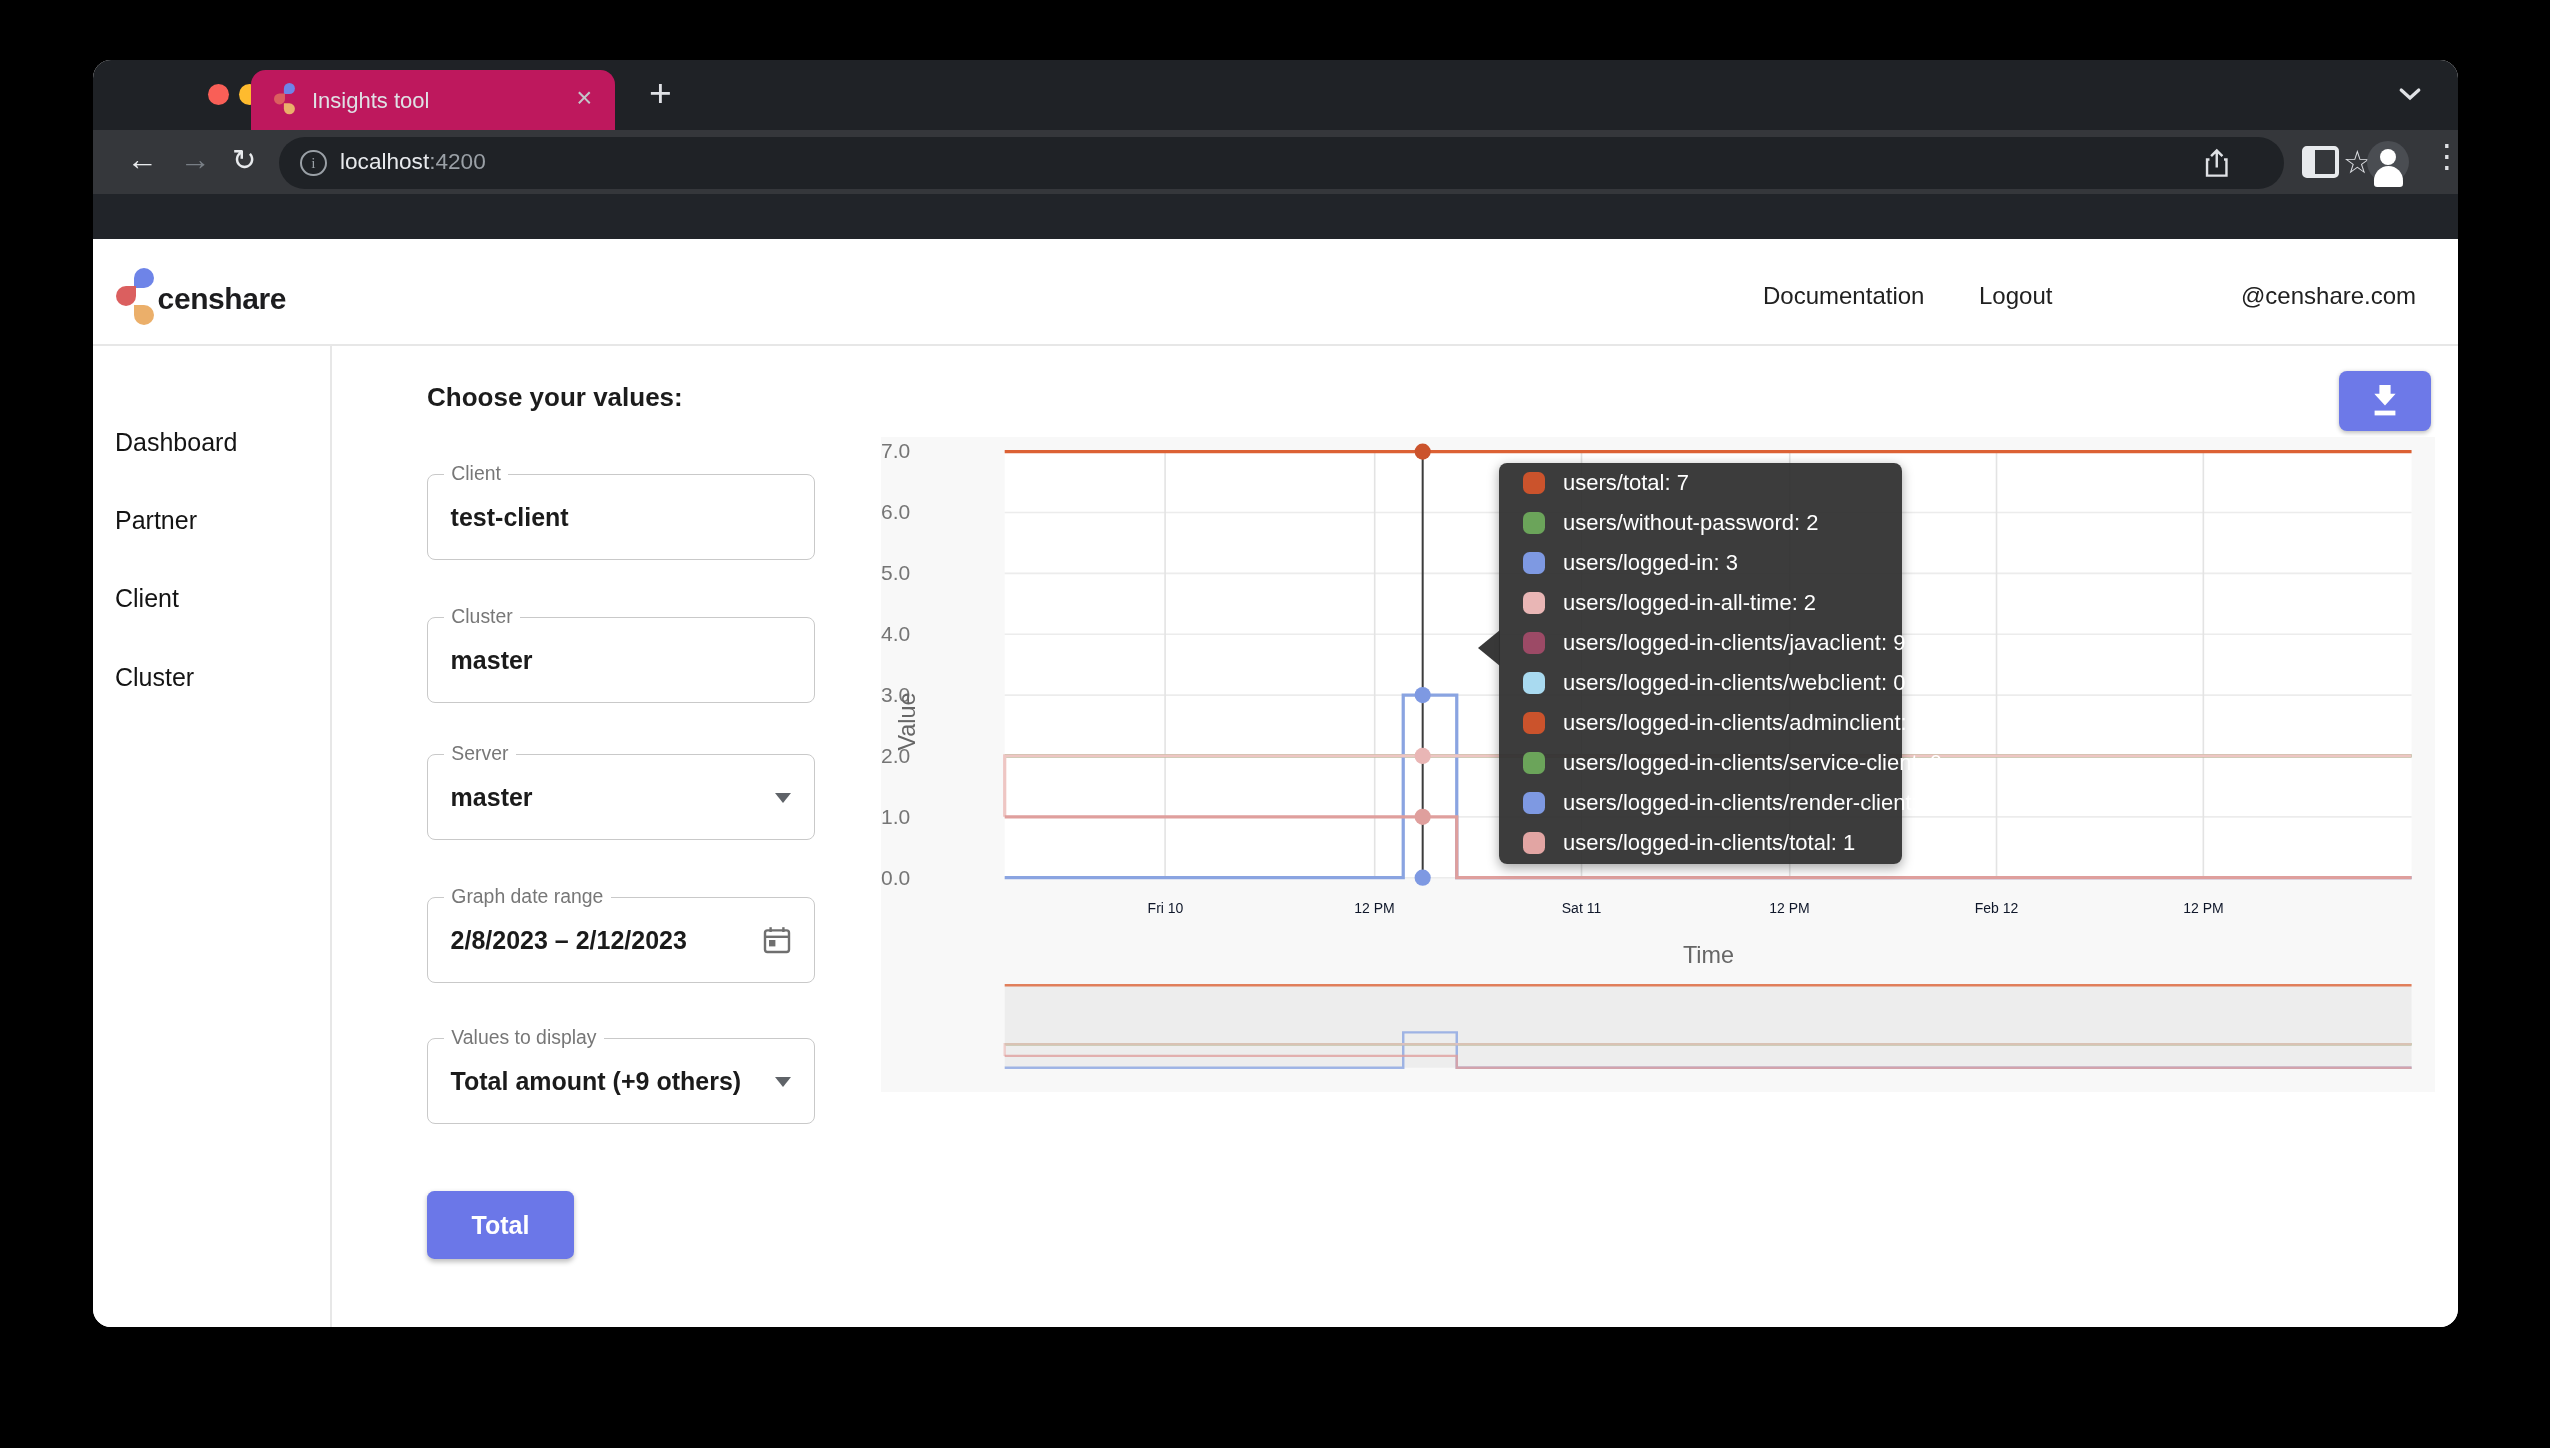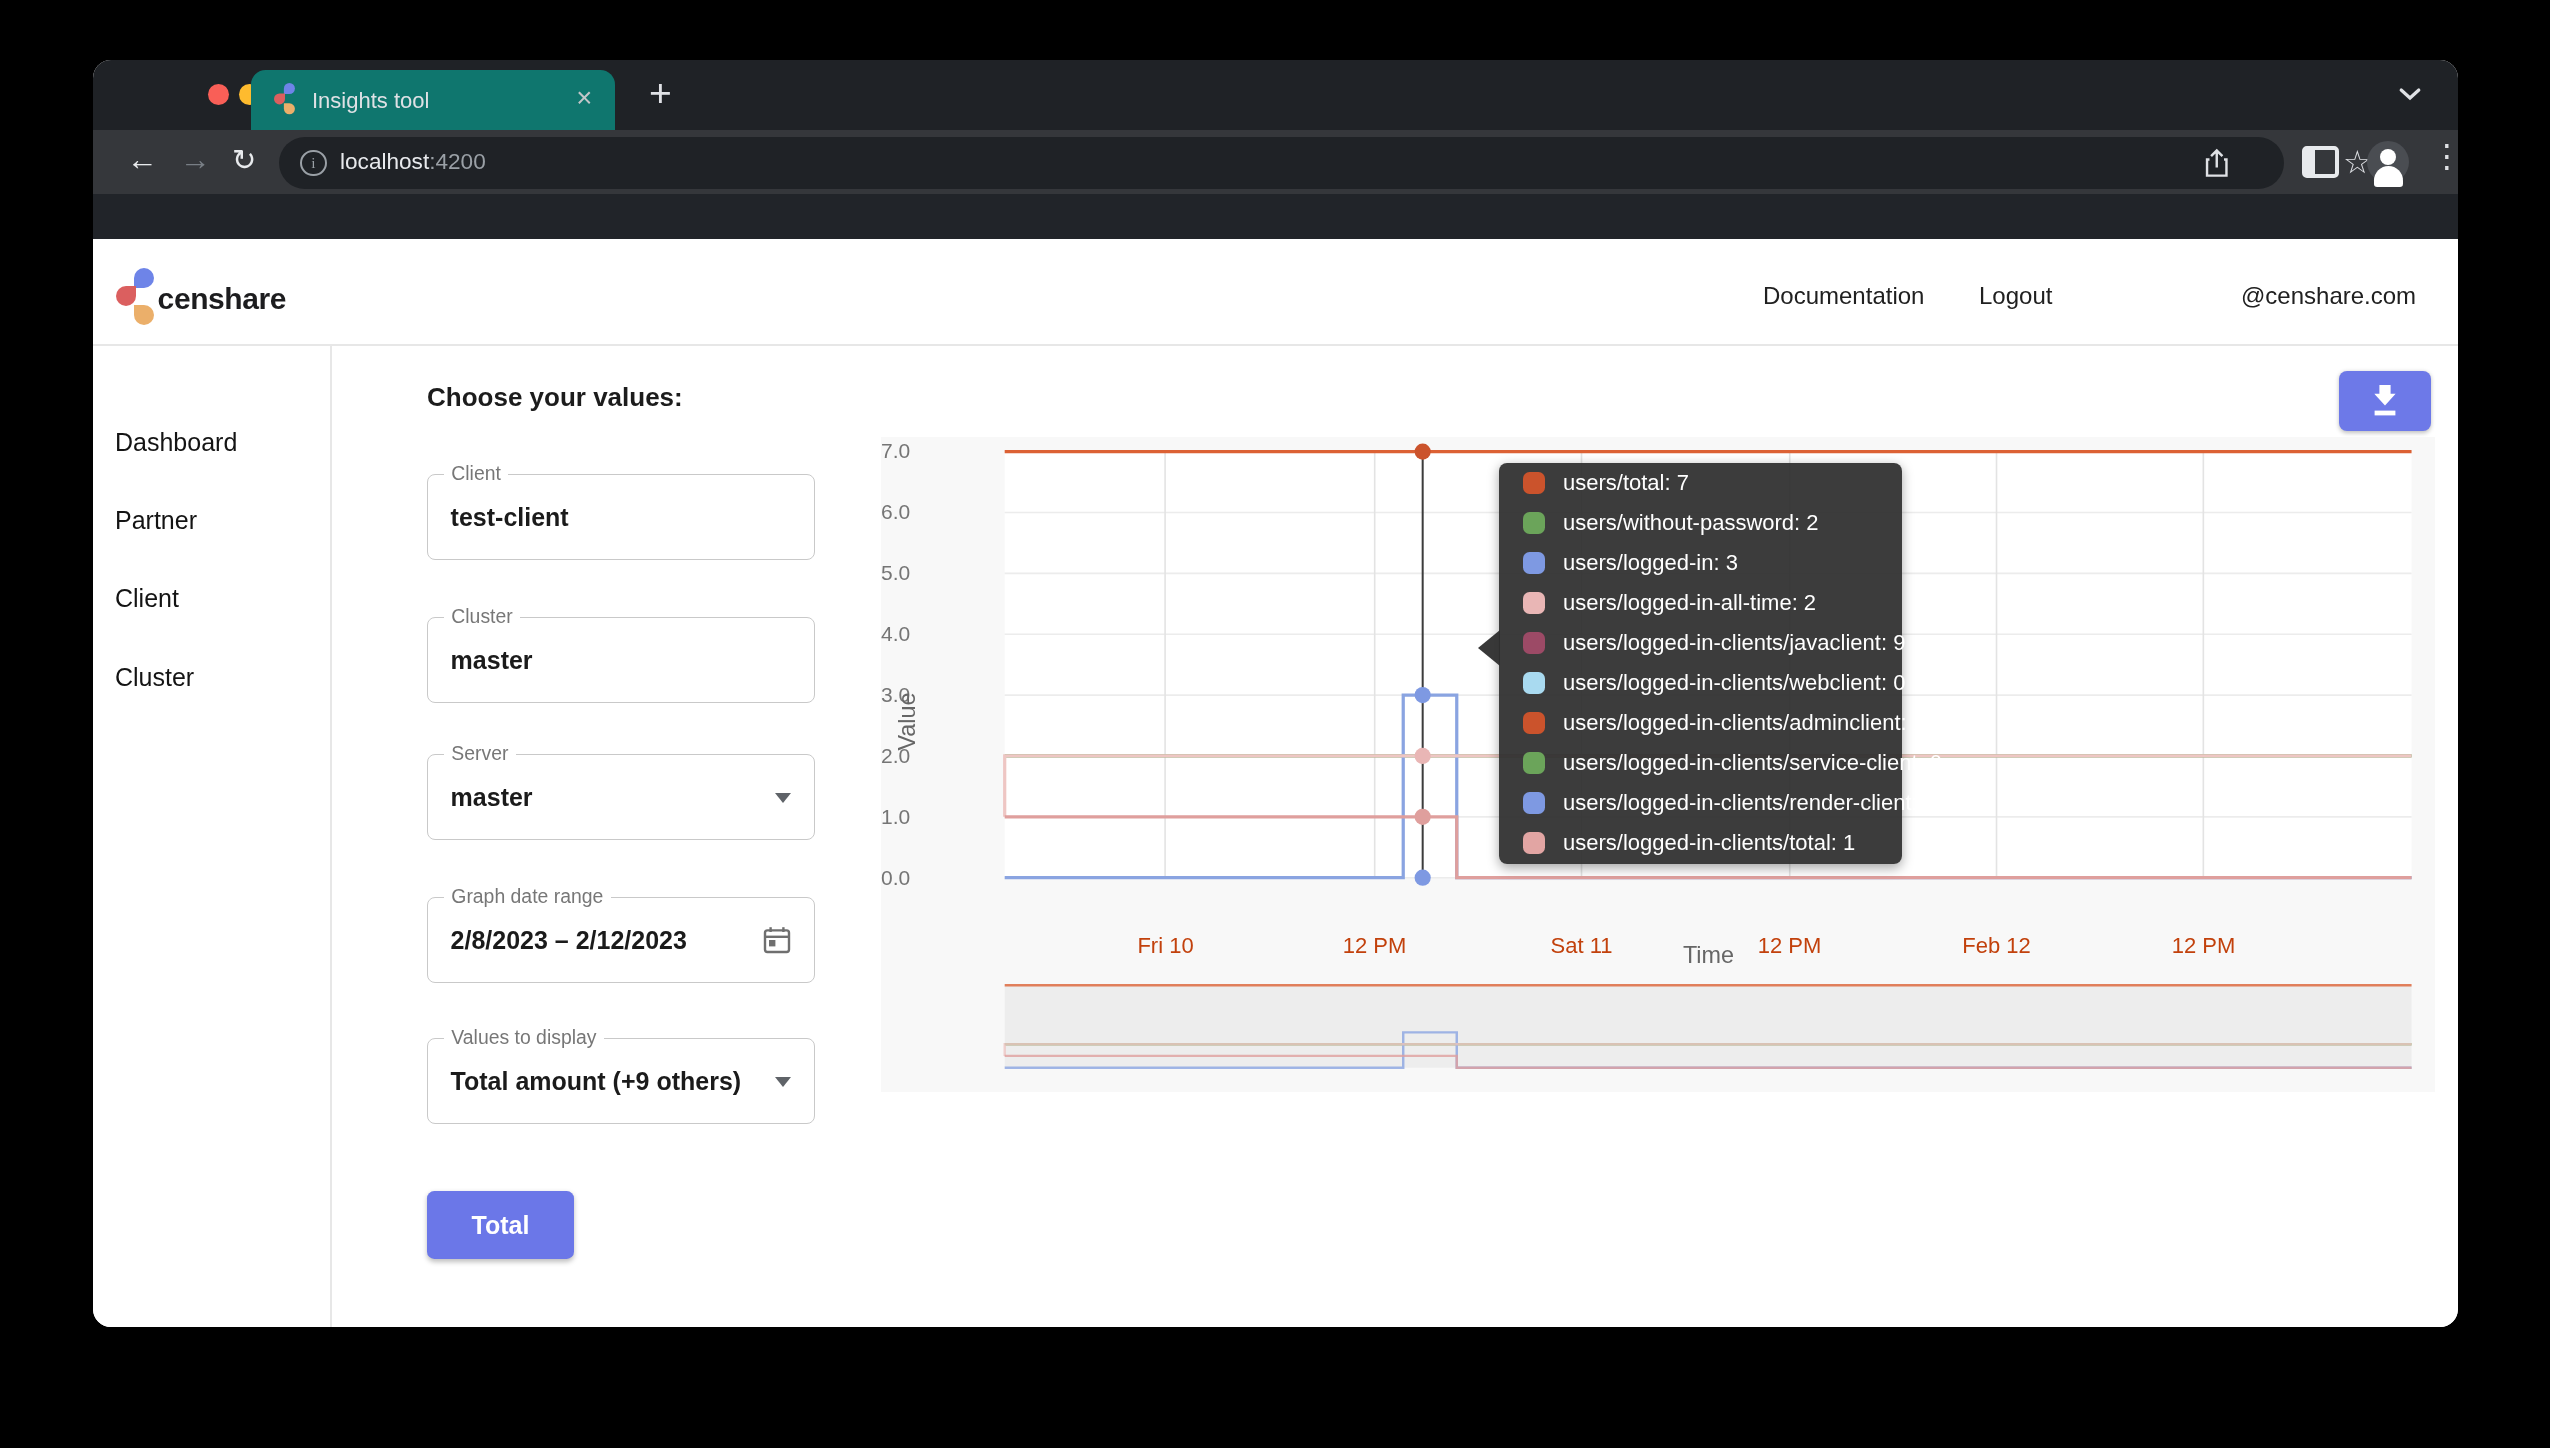--- a/index.html
+++ b/index.html
@@ -2,21 +2,21 @@
 <html style="font-size:13px"><head>
 <meta charset="utf-8">
 <style>
   html,body{margin:0;padding:0;background:#000;}
   body{width:2550px;height:1449px;position:relative;font-family:"Liberation Sans","DejaVu Sans",sans-serif;overflow:hidden;}
   .abs{position:absolute;}
   
   .window{left:93px;top:60px;width:2365px;height:1267px;border-radius:18px;background:#fff;overflow:hidden;}
   .tabstrip{left:0;top:0;width:100%;height:70px;background:#1f2226;}
   .tl{width:21px;height:21px;border-radius:50%;top:24px;}
-  .tab{left:158px;top:9.7px;width:364px;height:60px;background:#0f766e;border-radius:14.6px 14.6px 0 0;}
+  .tab{left:158px;top:9.7px;width:364px;height:60px;background:#be185d;border-radius:14.6px 14.6px 0 0;}
   .tab-title{left:61px;top:18.6px;font-size:22px;color:#dfe1e5;}
   .tab-close{right:22.6px;top:14.6px;font-size:27.5px;color:#c3c6c9;line-height:27.5px;}
   .newtab{left:556px;top:13px;font-size:39px;color:#dfe1e5;line-height:39px;font-weight:300;}
   .win-chevron{right:36px;top:26px;}
   .toolbar{left:0;top:70px;width:100%;height:65px;background:#35373b;}
   .navbtn{font-size:31px;color:#e8eaed;top:12px;line-height:36px;}
   .dim{color:#787e85;}
   .urlbar{left:186px;top:6.5px;width:2005px;height:52px;border-radius:26px;background:#1f2226;}
   .info-ic{left:21px;top:13px;width:22.6px;height:22.6px;border:2px solid #9aa0a6;border-radius:50%;color:#9aa0a6;font-size:15.4px;text-align:center;line-height:22.6px;font-family:"Liberation Serif",serif;}
   .url-text{left:61px;top:12px;font-size:22.6px;color:#e8eaed;}
@@ -42,21 +42,21 @@
   .form-title{left:334px;top:142px;font-size:26px;font-weight:700;color:#1c1c1c;}
   .field{left:334px;width:386px;height:84px;border:1.6px solid #c9c9c9;border-radius:8px;background:#fff;}
   .field .flabel{position:absolute;left:16px;top:-13px;background:#fff;padding:0 7.3px;font-size:19.4px;color:#777;}
   .field .fvalue{position:absolute;left:22.6px;top:27.5px;font-size:25px;color:#1b1b1b;font-weight:bold;}
   .caret{position:absolute;right:22.6px;top:38px;width:0;height:0;border-left:8px solid transparent;border-right:8px solid transparent;border-top:10.5px solid #5f6368;}
   .show-btn{left:334px;top:951px;width:147px;height:68px;border-radius:7.3px;background:#6b77e8;color:#fff;font-size:25px;font-weight:700;text-align:center;line-height:68px;box-shadow:0 2.4px 4.9px rgba(0,0,0,.25);cursor:pointer;}
   .dl-btn{left:2246px;top:131px;width:92px;height:60px;border-radius:8px;background:#6d79e8;box-shadow:0 1.6px 4px rgba(0,0,0,.25);cursor:pointer;}
   
   .chart-widget{left:788px;top:197px;width:1554px;height:655px;background:#f8f8f8;}
   .ytick{position:absolute;left:0;width:107px;font-size:21px;color:#757575;}
-  .xtick{position:absolute;width:113px;text-align:center;font-size:22px;color:#c2410c;top:463px;margin-top:33px;}
+  .xtick{position:absolute;width:113px;text-align:center;font-size:14px;color:#0f172a;top:463px;}
   .ylab{position:absolute;left:-55px;top:271px;width:162px;text-align:center;font-size:23.4px;color:#666;transform:rotate(-90deg);}
   .xlab{position:absolute;top:505px;font-size:23.4px;color:#666;text-align:center;}
   .tooltip{left:1362px;top:223px;width:403px;height:401px;background:rgba(45,45,45,.93);border-radius:8px;box-shadow:0 3.2px 11.3px rgba(0,0,0,.35);margin-left:44px;}
   .tt-arrow{position:absolute;left:-21px;top:167px;width:0;height:0;border-top:18px solid transparent;border-bottom:18px solid transparent;border-right:22.6px solid rgba(45,45,45,.95);}
   .tt-row{display:flex;align-items:center;height:40px;padding-left:24px;}
   .tt-sw{width:22px;height:22px;border-radius:6.5px;margin-right:18px;flex:none;}
   .tt-tx{font-size:22px;color:#fff;white-space:nowrap;}
 </style>
 </head>
 <body>

